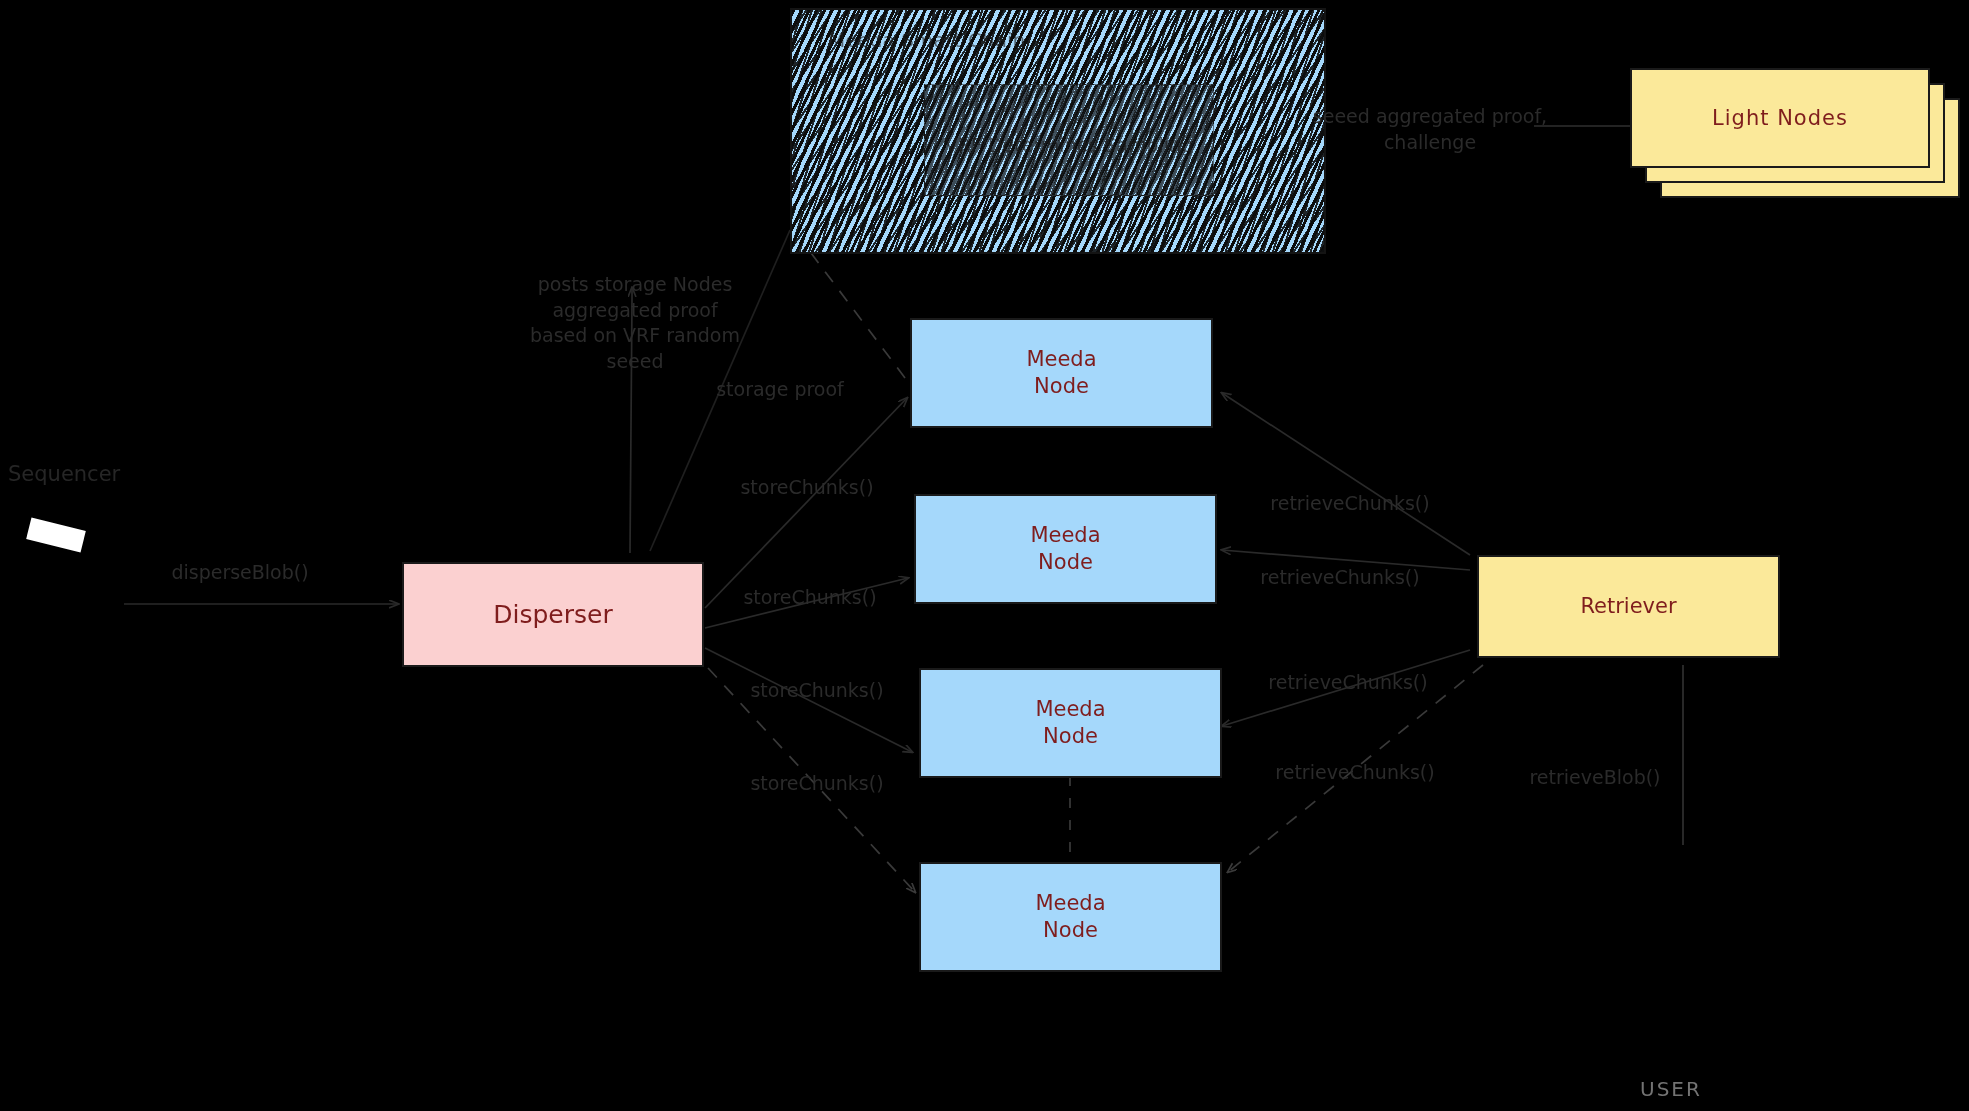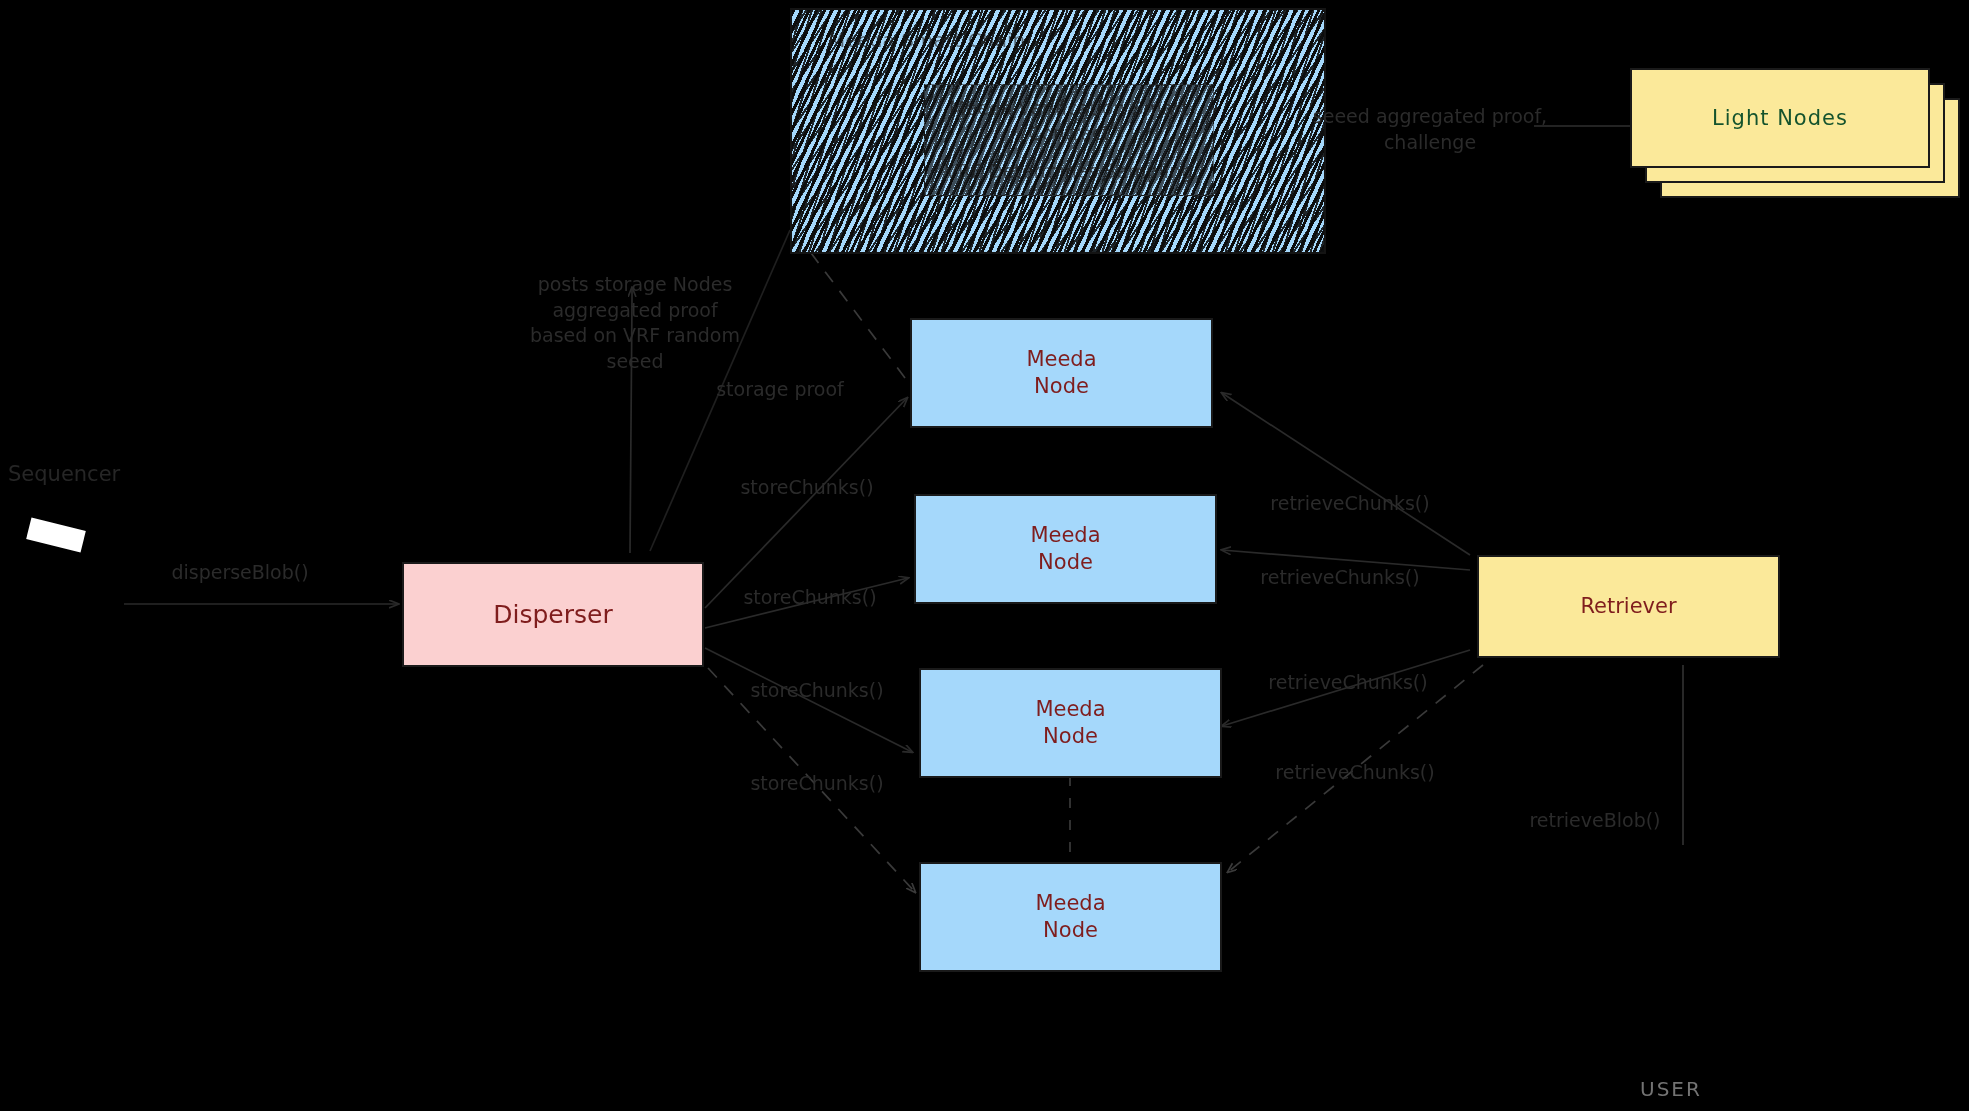--- a/index.html
+++ b/index.html
@@ -57,21 +57,21 @@
   .card {
     position: absolute;
     box-sizing: border-box;
     background: #fbe99a;
     border: 2px solid #1a1a1a;
   }
   .card-front {
     display: flex;
     align-items: center;
     justify-content: center;
-    color: #14532d;
+    color: #7f1d1d;
     font-size: 21px;
     letter-spacing: 1px;
   }
   .chain-box {
     position: absolute;
     box-sizing: border-box;
     border: 2px solid #141414;
     background-color: #a5d8fb;
     background-image:
       repeating-linear-gradient(115deg,
@@ -206,22 +206,20 @@
 
       <path d="M1683,665 L1683,845" stroke="#303030"></path>
 
       <path d="M1070,776 L1070,862" stroke-dasharray="10 12" stroke="#3a3a3a"></path>
     </g>
   </svg>
 
   <div class="chain-box" style="left:790px; top:8px; width:536px; height:246px;">
     <div class="chain-title">Meeda Smart Chain</div>
     <div class="chain-inner" style="left:132px; top:74px; width:290px; height:112px;">
-      <div class="chain-inner-line">Meeda Verification Smart
-Contract</div>
       <div class="chain-inner-line second">VRF Determines Sampling</div>
     </div>
   </div>
 
   <div class="card-stack" style="left:1630px; top:68px; width:330px; height:130px;">
     <div class="card" style="left:30px; top:30px; width:300px; height:100px;"></div>
     <div class="card" style="left:15px; top:15px; width:300px; height:100px;"></div>
     <div class="card card-front" style="left:0px; top:0px; width:300px; height:100px;">
       <span>Light Nodes</span>
     </div>
@@ -281,15 +279,15 @@
   <div class="edge-label" style="left:737px; top:771px; width:160px;">storeChunks()</div>
 
   <div class="edge-label" style="left:1260px; top:491px; width:180px;">retrieveChunks()</div>
 
   <div class="edge-label" style="left:1250px; top:565px; width:180px;">retrieveChunks()</div>
 
   <div class="edge-label" style="left:1258px; top:670px; width:180px;">retrieveChunks()</div>
 
   <div class="edge-label" style="left:1265px; top:760px; width:180px;">retrieveChunks()</div>
 
-  <div class="edge-label" style="left:1510px; top:808px; width:170px;">retrieveBlob()</div>
+  <div class="edge-label" style="left:1510px; top:765px; width:170px;">retrieveBlob()</div>
 
 </div>
 
 </body></html>

